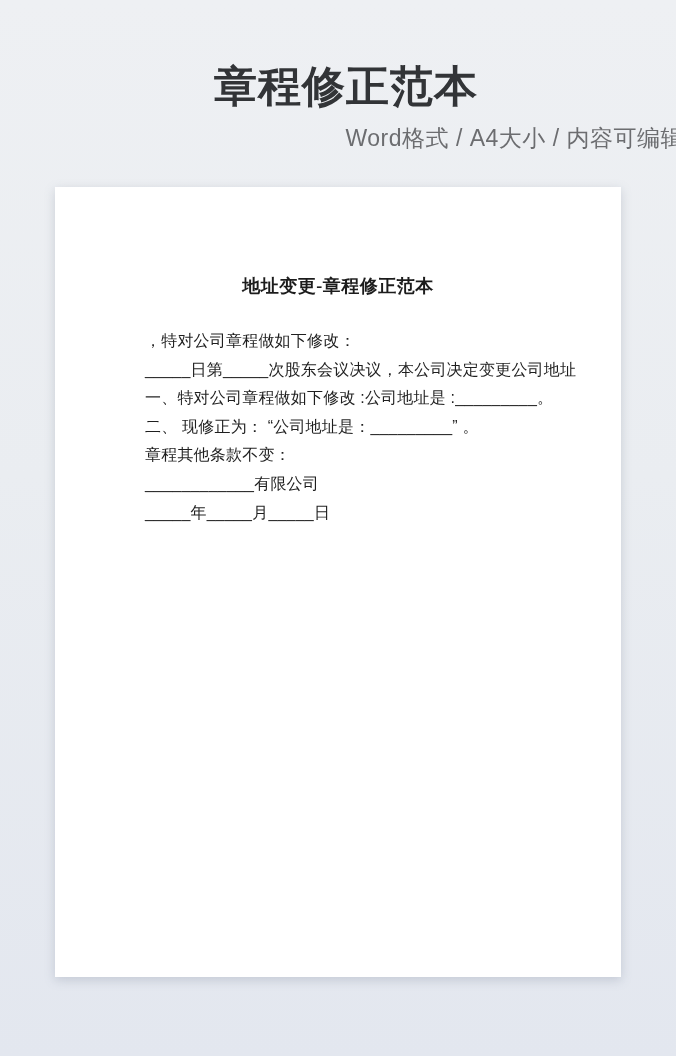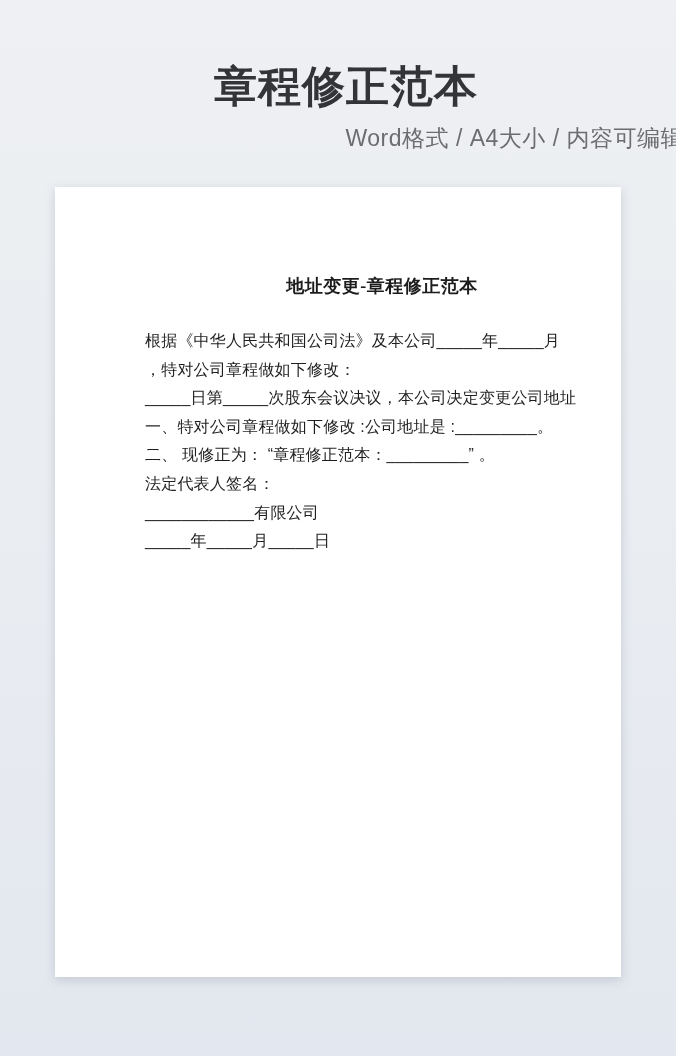--- a/index.html
+++ b/index.html
@@ -68,21 +68,20 @@
     left: 0;
     width: 566px;
     margin: 0;
     text-align: center;
     font-size: 18px;
     line-height: 22px;
     font-weight: 700;
     color: #1c1c1c;
     letter-spacing: 0.5px;
     font-family: "Liberation Serif", serif;
-    padding-left: 44px;
   }
   .doc-body {
     position: absolute;
     top: 140px;
     left: 90px;
     width: 400px;
     color: #1f1f1f;
   }
   .doc-line {
     font-size: 16px;
@@ -99,24 +98,23 @@
 
   <div class="promo-header">
     <h1 class="promo-title">章程修正范本</h1>
     <p class="promo-subtitle">Word格式 / A4大小 / 内容可编辑</p>
   </div>
 
   <div class="paper">
     <h2 class="doc-title">地址变更-章程修正范本</h2>
 
     <div class="doc-body">
-      <div class="doc-line">根据《中华人民共和国公司法》及本公司_____年_____月</div>
       <div class="doc-line">，特对公司章程做如下修改：</div>
       <div class="doc-line">_____日第_____次股东会议决议，本公司决定变更公司地址</div>
       <div class="doc-line">一、特对公司章程做如下修改 :公司地址是 :_________。</div>
-      <div class="doc-line">二、 现修正为： “章程修正范本：_________” 。</div>
-      <div class="doc-line">法定代表人签名：</div>
+      <div class="doc-line">二、 现修正为： “公司地址是：_________” 。</div>
+      <div class="doc-line">章程其他条款不变：</div>
       <div class="doc-line">____________有限公司</div>
       <div class="doc-line">_____年_____月_____日</div>
     </div>
   </div>
 
 </div>
 
 </body></html>

